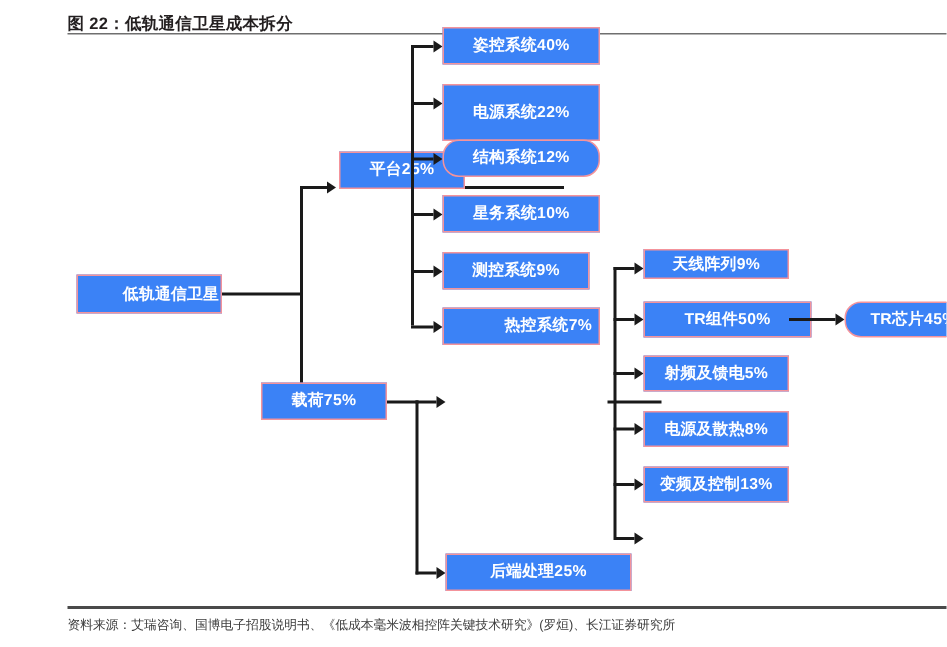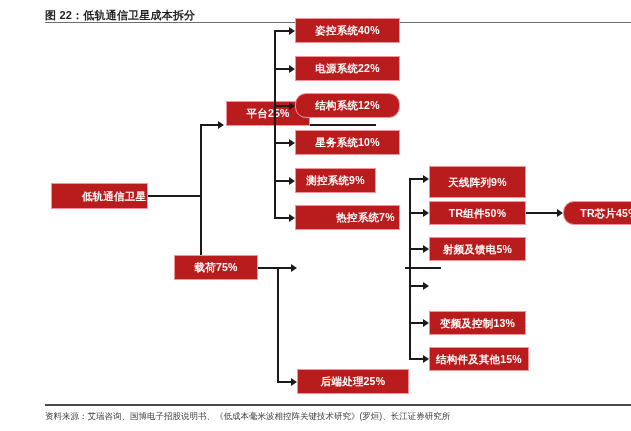--- a/index.html
+++ b/index.html
@@ -28,21 +28,21 @@
   }
   .fig-source{
     position:absolute;left:8px;top:411px;
     font-size:8.5px;color:#3b3b3b;white-space:nowrap;
     letter-spacing:0px;
   }
 
   
   .node{
     position:absolute;
-    background:#b91c1c;
+    background:#3b82f6;
     border:1px solid #f4939b;
     box-sizing:border-box;
     color:#ffffff;
     font-size:10.5px;
     font-weight:bold;
     display:flex;
     align-items:center;
     justify-content:center;
     text-align:center;
     line-height:1;
@@ -94,57 +94,57 @@
   <div class="ln h" style="left:237px;top:105px;width:15px;"></div>
   <div class="arrow" style="left:252px;top:102px;"></div>
   <div class="ln h" style="left:237px;top:142px;width:15px;"></div>
   <div class="arrow" style="left:252px;top:139px;"></div>
   <div class="ln h" style="left:237px;top:180px;width:15px;"></div>
   <div class="arrow" style="left:252px;top:177px;"></div>
   <div class="ln h" style="left:237px;top:217px;width:15px;"></div>
   <div class="arrow" style="left:252px;top:214px;"></div>
 
   <div class="node" style="left:258px;top:18px;width:105px;height:25px;">姿控系统40%</div>
-  <div class="node" style="left:258px;top:56px;width:105px;height:25px;">电源系统22%</div>
+  <div class="node" style="left:258px;top:56px;width:105px;height:38px;">电源系统22%</div>
   <div class="node" style="left:258px;top:93px;width:105px;height:25px;border-radius:11px;">结构系统12%</div>
   <div class="node" style="left:258px;top:130px;width:105px;height:25px;">星务系统10%</div>
-  <div class="node" style="left:258px;top:168px;width:81px;height:25px;">测控系统9%</div>
+  <div class="node" style="left:258px;top:168px;width:98px;height:25px;">测控系统9%</div>
   <div class="node" style="left:258px;top:205px;width:105px;height:25px;padding-left:36px;">热控系统7%</div>
 
   <div class="ln h" style="left:221px;top:267px;width:21px;"></div>
   <div class="ln v" style="left:240px;top:267px;height:116px;"></div>
 
   <div class="ln h" style="left:240px;top:267px;width:14px;"></div>
   <div class="arrow" style="left:254px;top:264px;"></div>
   <div class="ln h" style="left:240px;top:381px;width:14px;"></div>
   <div class="arrow" style="left:254px;top:378px;"></div>
 
-  <div class="node" style="left:260px;top:369px;width:112px;height:25px;">后端处理25%</div>
+  <div class="node" style="left:260px;top:369px;width:124px;height:25px;">后端处理25%</div>
 
   <div class="ln h" style="left:368px;top:267px;width:36px;"></div>
   <div class="ln v" style="left:372px;top:178px;height:180px;"></div>
 
   <div class="ln h" style="left:372px;top:178px;width:14px;"></div>
   <div class="arrow" style="left:386px;top:175px;"></div>
   <div class="ln h" style="left:372px;top:212px;width:14px;"></div>
   <div class="arrow" style="left:386px;top:209px;"></div>
   <div class="ln h" style="left:372px;top:248px;width:14px;"></div>
   <div class="arrow" style="left:386px;top:245px;"></div>
   <div class="ln h" style="left:372px;top:285px;width:14px;"></div>
   <div class="arrow" style="left:386px;top:282px;"></div>
   <div class="ln h" style="left:372px;top:322px;width:14px;"></div>
   <div class="arrow" style="left:386px;top:319px;"></div>
   <div class="ln h" style="left:372px;top:358px;width:14px;"></div>
   <div class="arrow" style="left:386px;top:355px;"></div>
 
-  <div class="node" style="left:392px;top:166px;width:97px;height:32px;">天线阵列9%</div>
-  <div class="node" style="left:392px;top:201px;width:97px;height:24px;">TR组件50%</div>
+  <div class="node" style="left:392px;top:166px;width:97px;height:20px;">天线阵列9%</div>
+  <div class="node" style="left:392px;top:201px;width:112px;height:24px;">TR组件50%</div>
   <div class="node" style="left:392px;top:237px;width:97px;height:24px;">射频及馈电5%</div>
+  <div class="node" style="left:392px;top:274px;width:97px;height:24px;">电源及散热8%</div>
   <div class="node" style="left:392px;top:311px;width:97px;height:24px;">变频及控制13%</div>
-  <div class="node" style="left:392px;top:347px;width:100px;height:24px;">结构件及其他15%</div>
 
   <div class="ln h" style="left:489px;top:212px;width:31px;"></div>
   <div class="arrow" style="left:520px;top:209px;"></div>
   <div class="node" style="left:526px;top:201px;width:92px;height:24px;border-radius:11px;">TR芯片45%</div>
 
   <div class="rule-bottom"></div>
   <div class="fig-source">资料来源：艾瑞咨询、国博电子招股说明书、《低成本毫米波相控阵关键技术研究》(罗烜)、长江证券研究所</div>
 
 </div>
 

